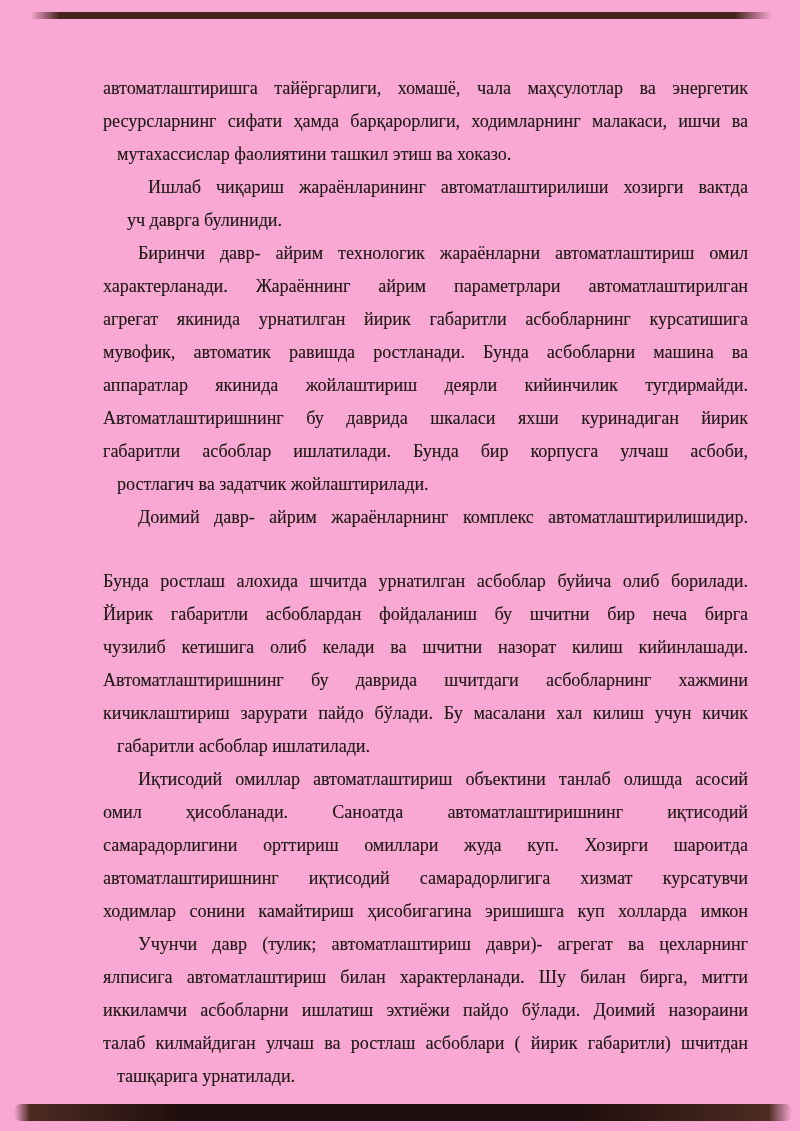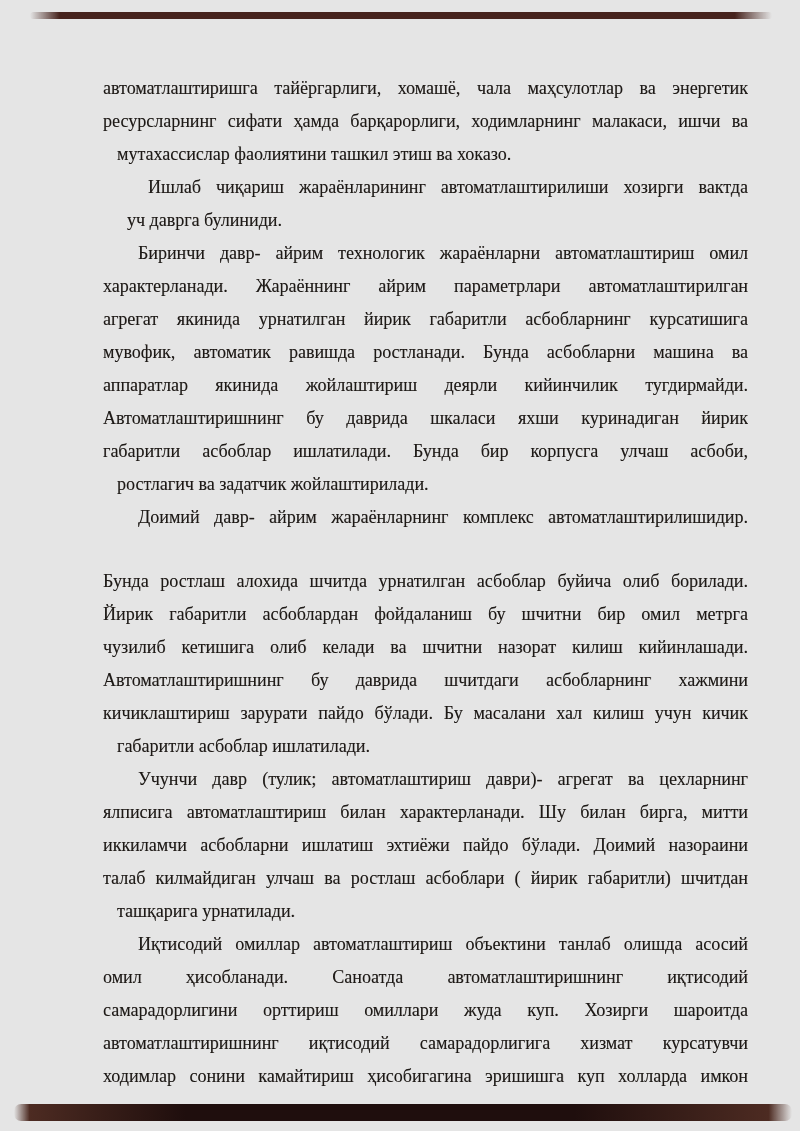--- a/index.html
+++ b/index.html
@@ -10,21 +10,21 @@
   body {
     width: 800px;
     height: 1131px;
     position: relative;
     overflow: hidden;
     font-family: "Liberation Serif", "DejaVu Serif", serif;
   }
   .page {
     position: absolute;
     inset: 0;
-    background: #e5e5e5;
+    background: #f9a8d4;
   }
   .text-block {
     position: absolute;
     left: 103px;
     top: 72px;
     width: 645px;
     color: #1d1916;
     font-size: 18px;
     text-shadow: 0.3px 0.3px 0.5px rgba(30,24,20,0.35);
   }
@@ -86,35 +86,35 @@
         <div class="text-line" style="padding-left: 0px;">агрегат якинида урнатилган йирик габаритли асбобларнинг курсатишига</div>
         <div class="text-line" style="padding-left: 0px;">мувофик, автоматик равишда ростланади. Бунда асбобларни машина ва</div>
         <div class="text-line" style="padding-left: 0px;">аппаратлар якинида жойлаштириш деярли кийинчилик тугдирмайди.</div>
         <div class="text-line" style="padding-left: 0px;">Автоматлаштиришнинг бу даврида шкаласи яхши куринадиган йирик</div>
         <div class="text-line" style="padding-left: 0px;">габаритли асбоблар ишлатилади. Бунда бир корпусга улчаш асбоби,</div>
         <div class="text-line line-left" style="padding-left: 0px;">ростлагич ва задатчик жойлаштирилади.</div>
       </div>
       <div class="paragraph">
         <div class="text-line" style="padding-left: 35px;">Доимий давр- айрим жараёнларнинг комплекс автоматлаштирилишидир.</div>
         <div class="text-line" style="padding-left: 0px; margin-top: 31px;">Бунда ростлаш алохида шчитда урнатилган асбоблар буйича олиб борилади.</div>
-        <div class="text-line" style="padding-left: 0px;">Йирик габаритли асбоблардан фойдаланиш бу шчитни бир омил метрга</div>
+        <div class="text-line" style="padding-left: 0px;">Йирик габаритли асбоблардан фойдаланиш бу шчитни бир неча бирга</div>
         <div class="text-line" style="padding-left: 0px;">чузилиб кетишига олиб келади ва шчитни назорат килиш кийинлашади.</div>
         <div class="text-line" style="padding-left: 0px;">Автоматлаштиришнинг бу даврида шчитдаги асбобларнинг хажмини</div>
         <div class="text-line" style="padding-left: 0px;">кичиклаштириш зарурати пайдо бўлади. Бу масалани хал килиш учун кичик</div>
         <div class="text-line line-left" style="padding-left: 0px;">габаритли асбоблар ишлатилади.</div>
+      </div>
+      <div class="paragraph">
+        <div class="text-line" style="padding-left: 35px;">Иқтисодий омиллар автоматлаштириш объектини танлаб олишда асосий</div>
+        <div class="text-line" style="padding-left: 0px;">омил ҳисобланади. Саноатда автоматлаштиришнинг иқтисодий</div>
+        <div class="text-line" style="padding-left: 0px;">самарадорлигини орттириш омиллари жуда куп. Хозирги шароитда</div>
+        <div class="text-line" style="padding-left: 0px;">автоматлаштиришнинг иқтисодий самарадорлигига хизмат курсатувчи</div>
+        <div class="text-line" style="padding-left: 0px;">ходимлар сонини камайтириш ҳисобигагина эришишга куп холларда имкон</div>
       </div>
       <div class="paragraph">
         <div class="text-line" style="padding-left: 35px;">Учунчи давр (тулик; автоматлаштириш даври)- агрегат ва цехларнинг</div>
         <div class="text-line" style="padding-left: 0px;">ялписига автоматлаштириш билан характерланади. Шу билан бирга, митти</div>
         <div class="text-line" style="padding-left: 0px;">иккиламчи асбобларни ишлатиш эхтиёжи пайдо бўлади. Доимий назораини</div>
         <div class="text-line" style="padding-left: 0px;">талаб килмайдиган улчаш ва ростлаш асбоблари ( йирик габаритли) шчитдан</div>
         <div class="text-line line-left" style="padding-left: 0px;">ташқарига урнатилади.</div>
       </div>
-      <div class="paragraph">
-        <div class="text-line" style="padding-left: 35px;">Иқтисодий омиллар автоматлаштириш объектини танлаб олишда асосий</div>
-        <div class="text-line" style="padding-left: 0px;">омил ҳисобланади. Саноатда автоматлаштиришнинг иқтисодий</div>
-        <div class="text-line" style="padding-left: 0px;">самарадорлигини орттириш омиллари жуда куп. Хозирги шароитда</div>
-        <div class="text-line" style="padding-left: 0px;">автоматлаштиришнинг иқтисодий самарадорлигига хизмат курсатувчи</div>
-        <div class="text-line" style="padding-left: 0px;">ходимлар сонини камайтириш ҳисобигагина эришишга куп холларда имкон</div>
-      </div>
     </div>
   <div class="scan-bar bottom" style="background: linear-gradient(90deg, rgba(0, 0, 0, 0) 0%, rgb(77, 43, 34) 2%, rgb(31, 14, 13) 22%, rgb(31, 14, 13) 72%, rgb(77, 43, 34) 97%, rgba(0, 0, 0, 0) 100%);"></div>
 </div>
 
 </body></html>

